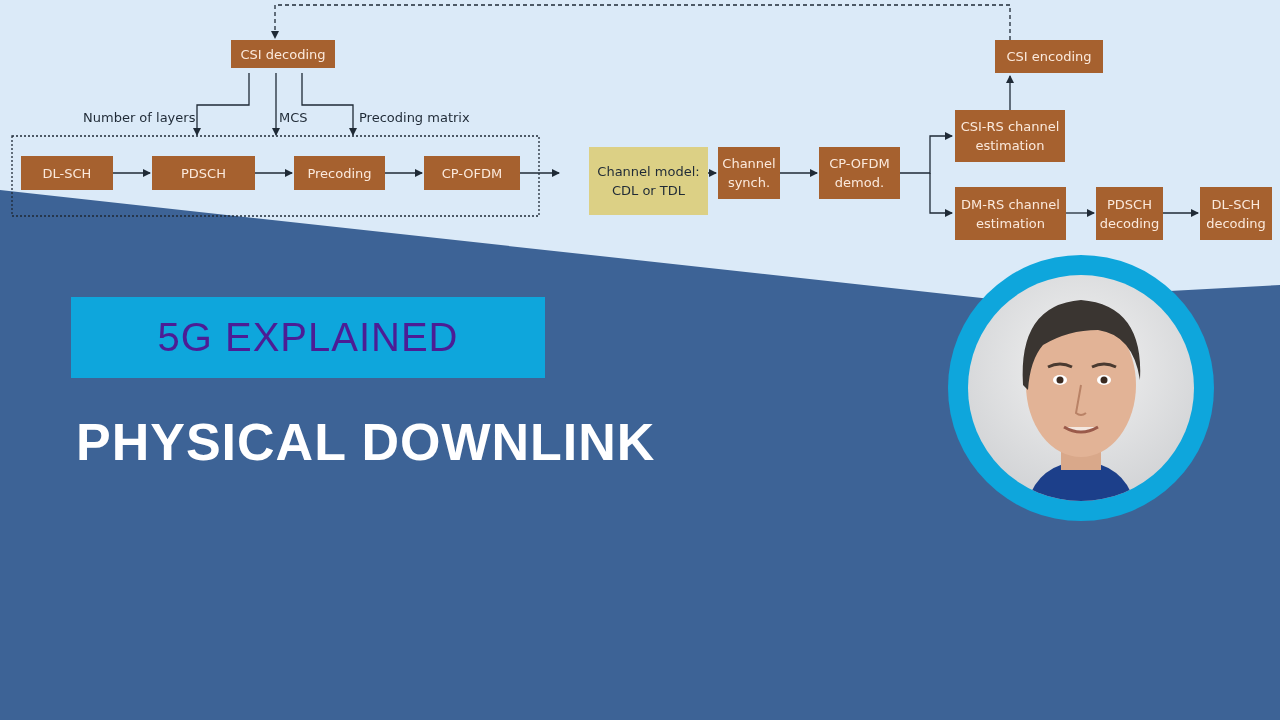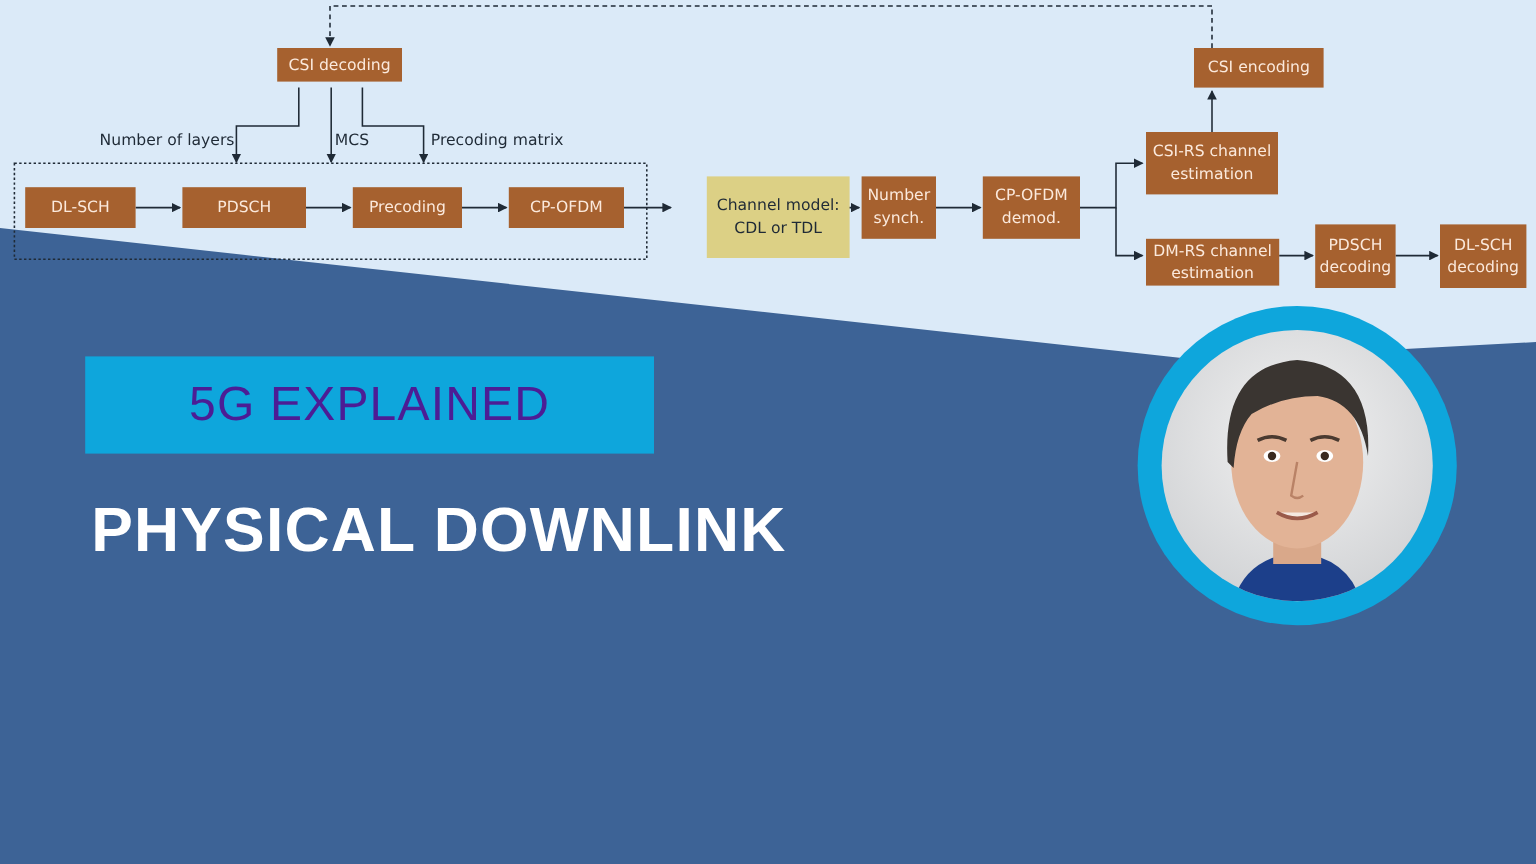--- a/index.html
+++ b/index.html
@@ -76,41 +76,41 @@
   </div>
 
 <div class="blk yellow" style="left:589px;top:147px;width:119px;height:68px;">
   <div>
       <div>Channel model:</div>
       <div>CDL or TDL</div>
     </div>
 </div>
 <div class="blk" style="left:718px;top:147px;width:62px;height:52px;">
   <div>
-      <div>Number</div>
+      <div>Channel</div>
       <div>synch.</div>
     </div>
 </div>
 <div class="blk" style="left:819px;top:147px;width:81px;height:52px;">
   <div>
       <div>CP-OFDM</div>
       <div>demod.</div>
     </div>
 </div>
 
 <div class="blk" style="left:956px;top:40px;width:108px;height:33px;margin-left:39px;">
     <span>CSI encoding</span>
   </div>
 <div class="blk" style="left:955px;top:110px;width:110px;height:52px;justify-content:center;">
   <div>
       <div>CSI-RS channel</div>
       <div>estimation</div>
     </div>
 </div>
-<div class="blk" style="left:955px;top:199px;width:111px;height:39px;">
+<div class="blk" style="left:955px;top:187px;width:111px;height:53px;">
   <div>
       <div>DM-RS channel</div>
       <div>estimation</div>
     </div>
 </div>
 <div class="blk" style="left:1096px;top:187px;width:67px;height:53px;">
   <div>
       <div>PDSCH</div>
       <div>decoding</div>
     </div>

